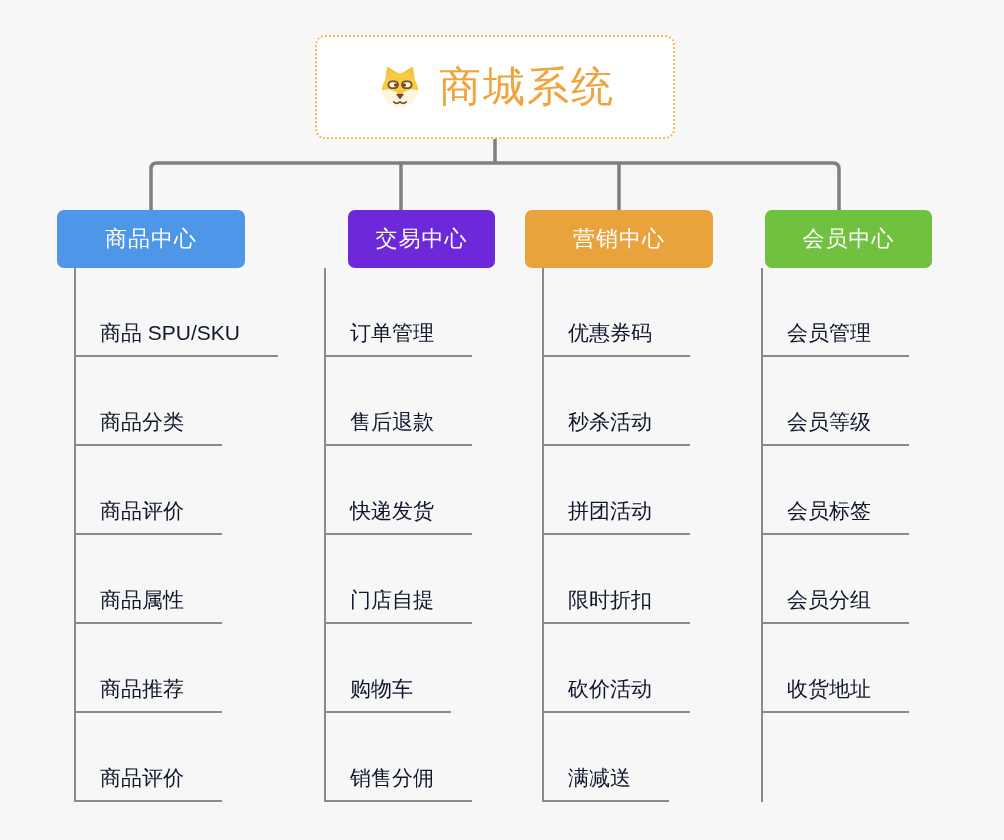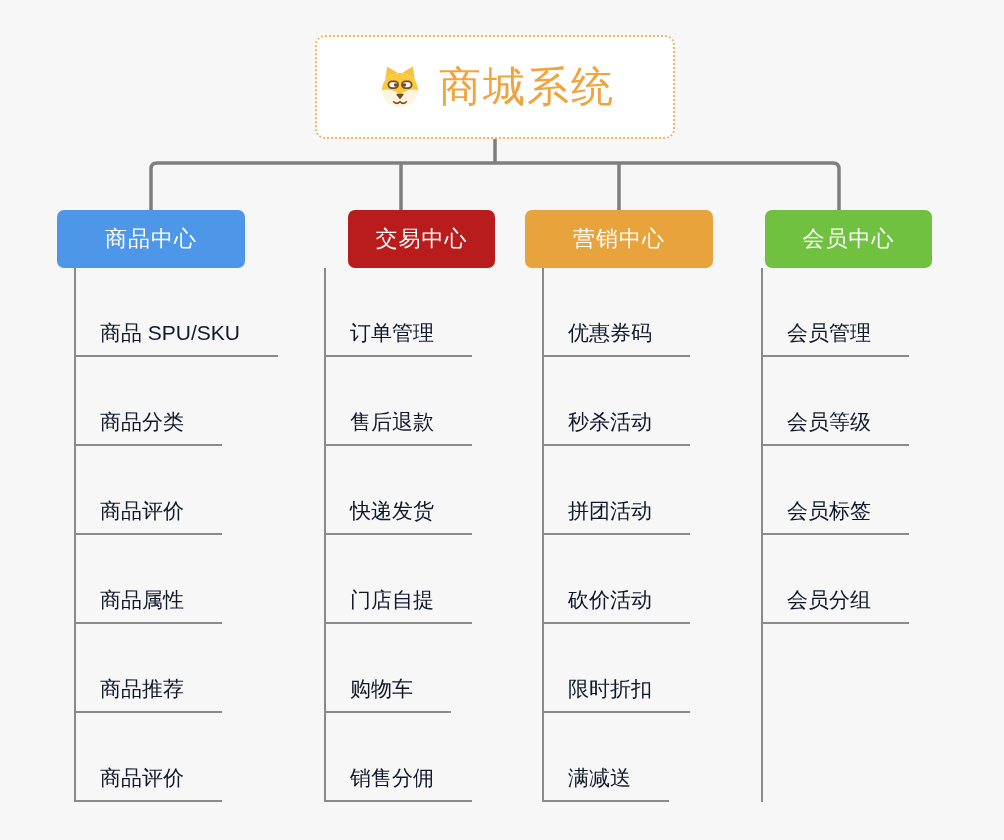--- a/index.html
+++ b/index.html
@@ -83,21 +83,21 @@
       <div class="leaf">
           <span class="leaf-topic">商品推荐</span>
         </div>
       <div class="leaf">
           <span class="leaf-topic">商品评价</span>
         </div>
     </div>
   </div>
 
   <div class="column" style="left:307px">
-    <div class="branch-box" style="background: #b91c1c; margin-left: 41px;">交易中心</div>
+    <div class="branch-box" style="background: #6d28d9; margin-left: 41px;">交易中心</div>
     <div class="children">
       <div class="leaf">
           <span class="leaf-topic">订单管理</span>
         </div>
       <div class="leaf">
           <span class="leaf-topic">售后退款</span>
         </div>
       <div class="leaf">
           <span class="leaf-topic">快递发货</span>
         </div>
@@ -119,24 +119,24 @@
       <div class="leaf">
           <span class="leaf-topic">优惠券码</span>
         </div>
       <div class="leaf">
           <span class="leaf-topic">秒杀活动</span>
         </div>
       <div class="leaf">
           <span class="leaf-topic">拼团活动</span>
         </div>
       <div class="leaf">
-          <span class="leaf-topic">砍价活动</span>
+          <span class="leaf-topic">限时折扣</span>
         </div>
       <div class="leaf">
-          <span class="leaf-topic">限时折扣</span>
+          <span class="leaf-topic">砍价活动</span>
         </div>
       <div class="leaf">
           <span class="leaf-topic">满减送</span>
         </div>
     </div>
   </div>
 
   <div class="column" style="left:744px">
     <div class="branch-box" style="background: rgb(111, 193, 63); margin-left: 21px;">会员中心</div>
     <div class="children">
@@ -145,16 +145,19 @@
         </div>
       <div class="leaf">
           <span class="leaf-topic">会员等级</span>
         </div>
       <div class="leaf">
           <span class="leaf-topic">会员标签</span>
         </div>
       <div class="leaf">
           <span class="leaf-topic">会员分组</span>
         </div>
+      <div class="leaf">
+          <span class="leaf-topic">收货地址</span>
+        </div>
     </div>
   </div>
 
 </div>
 
 </body></html>

